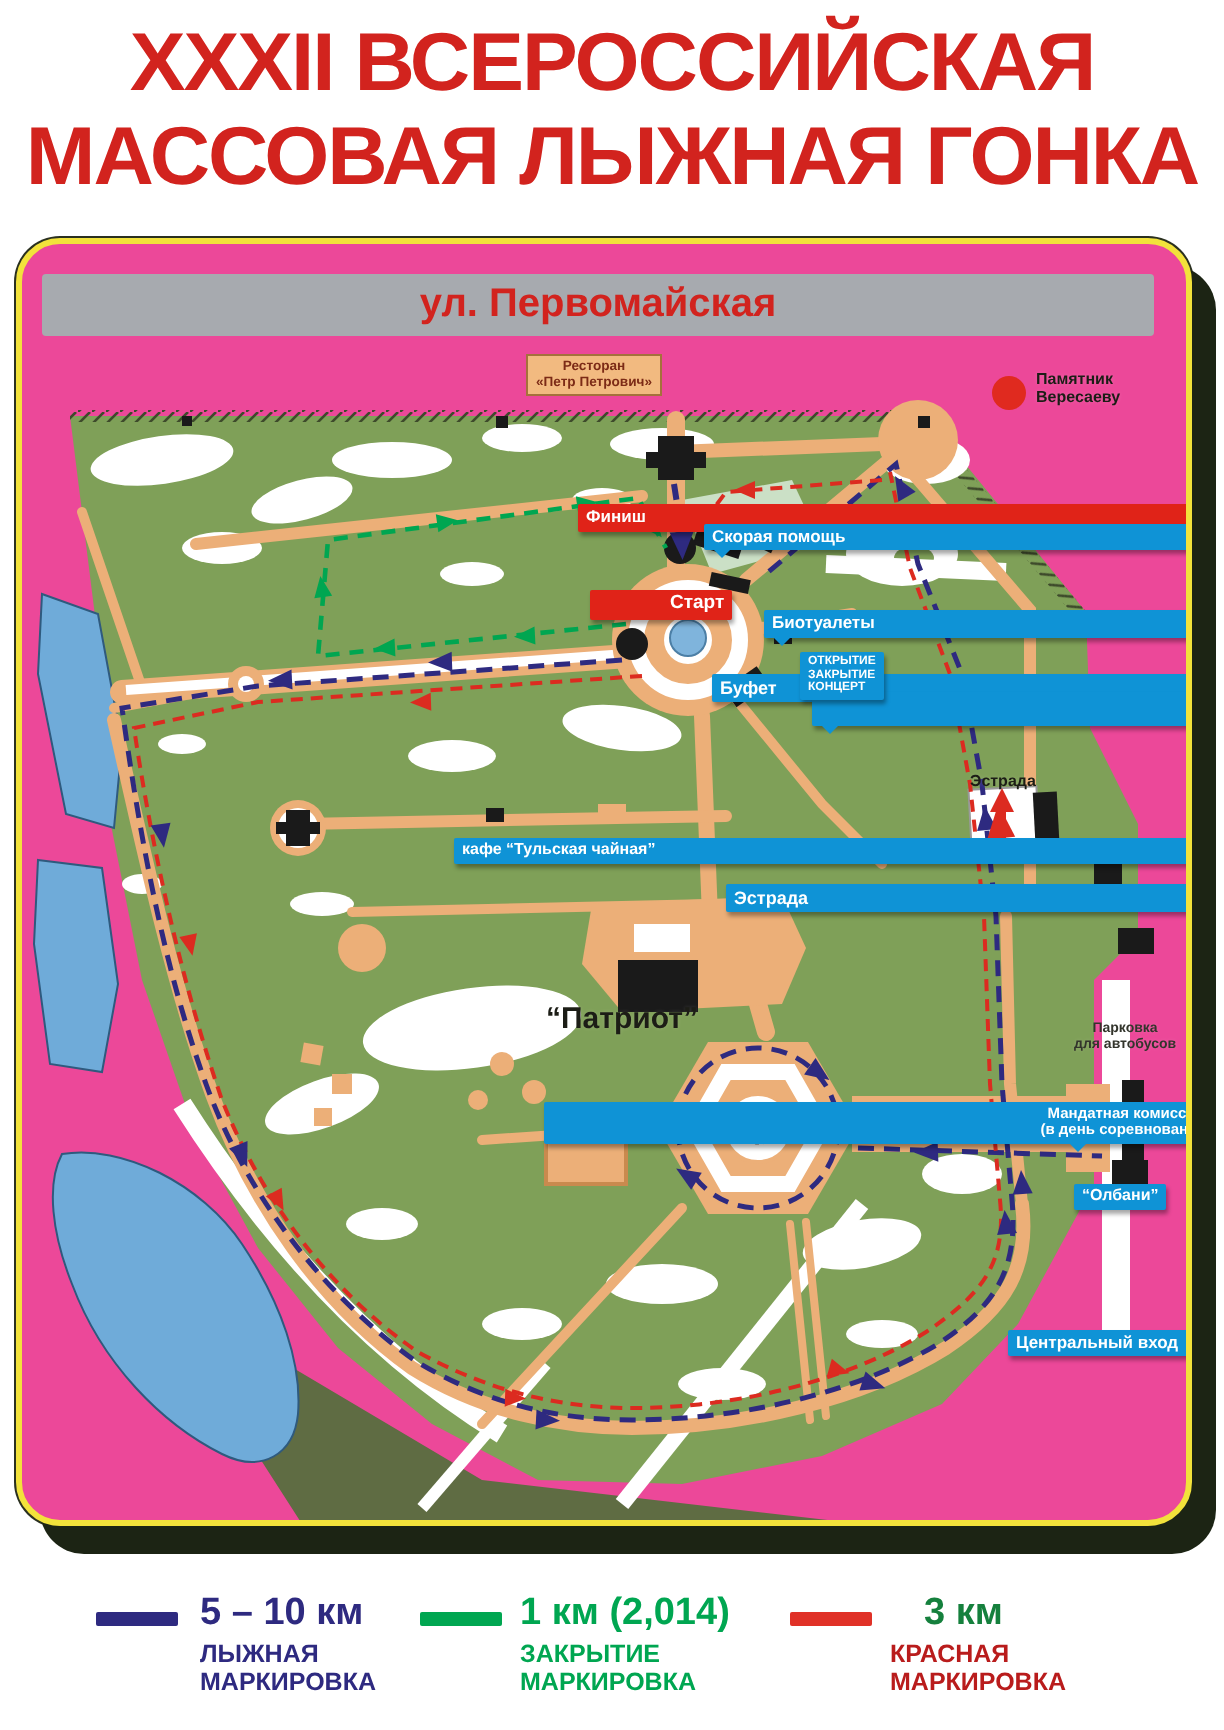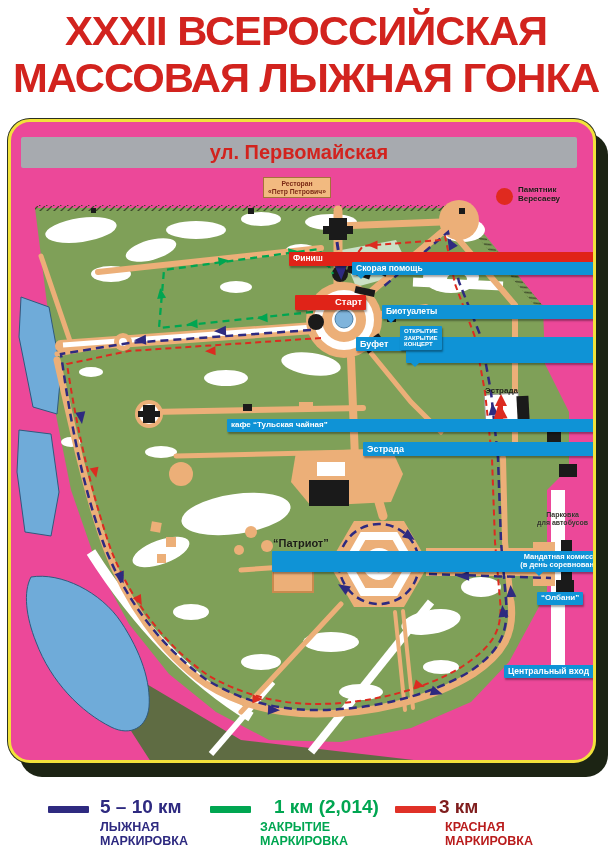--- a/index.html
+++ b/index.html
@@ -319,48 +319,48 @@
     <div>ЗАКРЫТИЕ</div>
     <div>КОНЦЕРТ</div>
   </div>
   <div class="lbl badge-blue tail tail-dr" style="left:216px;top:225px;font-size:8px;">кафе “Тульская чайная”</div>
   <div class="lbl badge-blue tail tail-u" style="left:352px;top:235px;font-size:9px;">Эстрада</div>
   <div class="lbl plain-black" style="left:474px;top:265px;font-size:8px;">Эстрада</div>
   <div class="lbl badge-blue ctr tail tail-d" style="left:261px;top:330px;font-size:7.5px;">
     <div>Мандатная комиссия</div>
     <div>(в день соревнований)</div>
   </div>
-  <div class="lbl plain-black" style="left:262px;top:380px;font-size:11px;margin-top:35px;">“Патриот”</div>
+  <div class="lbl plain-black" style="left:262px;top:380px;font-size:15px;">“Патриот”</div>
   <div class="lbl plain-black ctr" style="left:526px;top:389px;font-size:7px;color:#33352c;">
     <div>Парковка</div>
     <div>для автобусов</div>
   </div>
   <div class="lbl badge-blue tail tail-dr" style="left:493px;top:423px;font-size:8.5px;">Центральный вход</div>
   <div class="lbl badge-blue" style="left:526px;top:470px;font-size:8px;">“Олбани”</div>
  </div>
 </div>
 
 <div class="legend">
   <div class="legend-item" style="left:48px;width:160px;">
     <div class="legend-swatch" style="left: 0px; background: rgb(46, 42, 128);"></div>
     <div class="legend-dist" style="left:52px;color:#2e2a80;">5 – 10 км</div>
     <div class="legend-mark" style="left:52px;color:#2e2a80;">
       <div>ЛЫЖНАЯ</div>
       <div>МАРКИРОВКА</div>
     </div>
   </div>
   <div class="legend-item" style="left:210px;width:180px;">
     <div class="legend-swatch" style="left: 0px; background: rgb(0, 166, 81);"></div>
-    <div class="legend-dist" style="left:64px;color:#00a651;">1 км (2,014)</div>
+    <div class="legend-dist" style="left:50px;color:#00a651;">1 км (2,014)</div>
     <div class="legend-mark" style="left:50px;color:#00a651;">
       <div>ЗАКРЫТИЕ</div>
       <div>МАРКИРОВКА</div>
     </div>
   </div>
   <div class="legend-item" style="left:395px;width:160px;">
     <div class="legend-swatch" style="left: 0px; background: rgb(224, 49, 39);"></div>
-    <div class="legend-dist" style="left:44px;color:#7f1d1d;">3 км</div>
+    <div class="legend-dist" style="left:67px;color:#15803d;">3 км</div>
     <div class="legend-mark" style="left:50px;color:#b91c1c;">
       <div>КРАСНАЯ</div>
       <div>МАРКИРОВКА</div>
     </div>
   </div>
 </div>
 
 </body></html>

